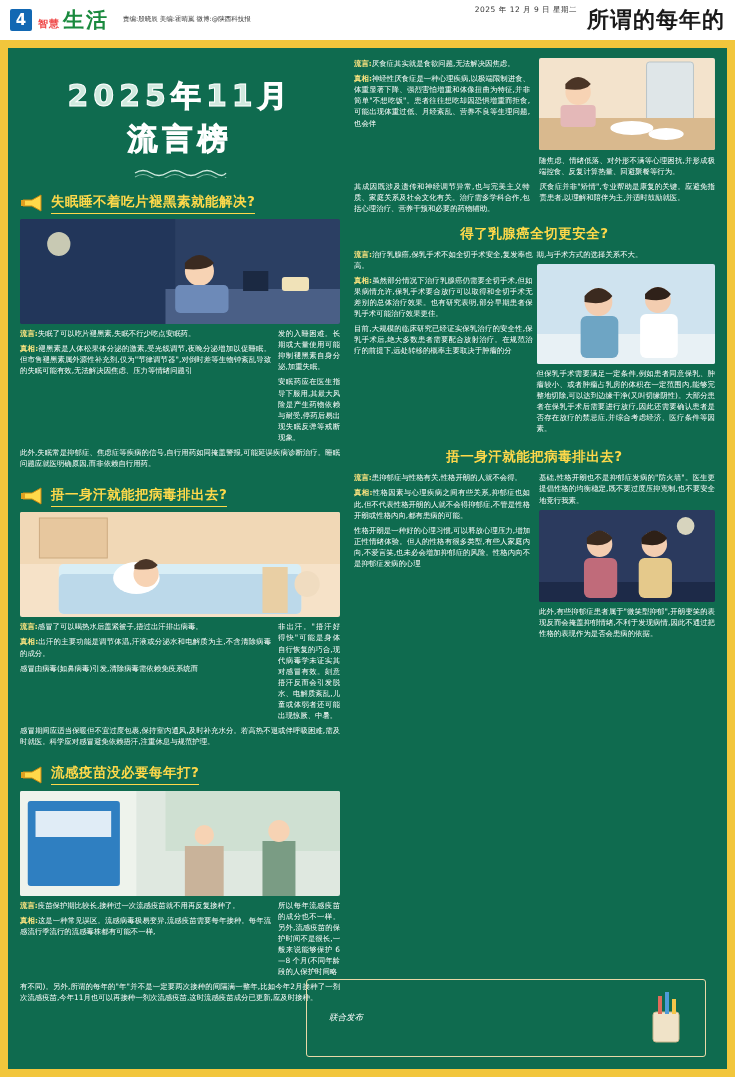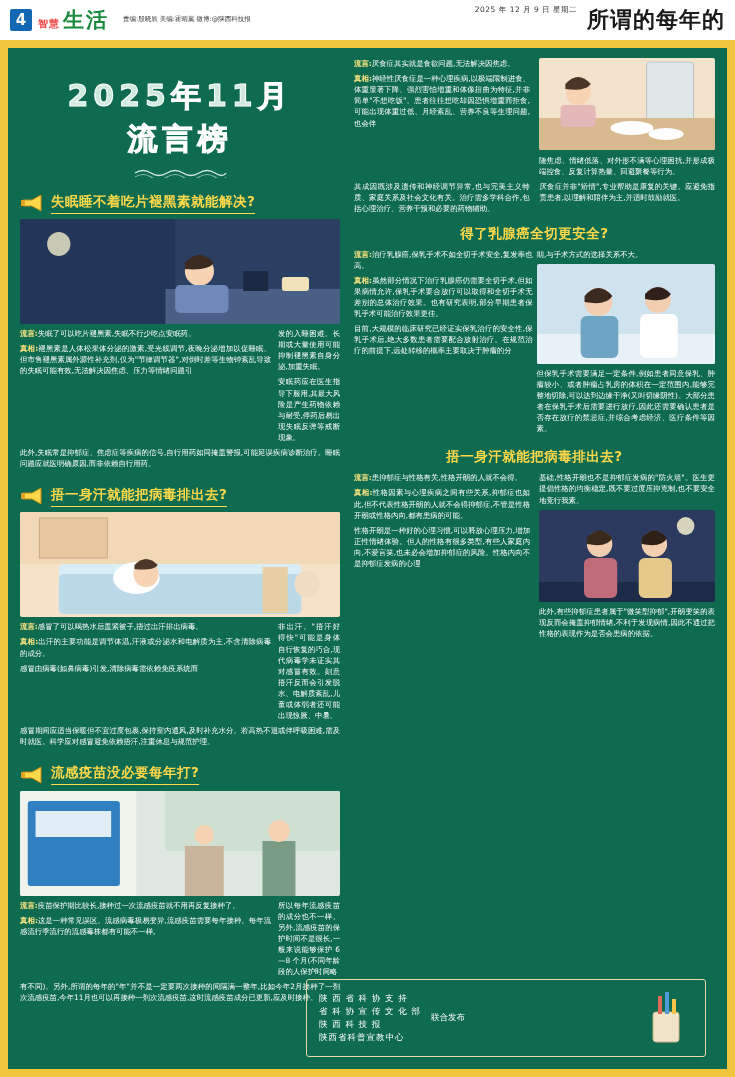--- a/index.html
+++ b/index.html
@@ -93,21 +93,21 @@
   .twocol { column-count:2; column-gap:10px; }
   .twocol p { font-size:7.4px; color:#fff; line-height:1.5; text-align:justify; margin:0 0 4px; }
 
   
   .footer {
     position:absolute; left:298px; bottom:12px; width:400px; height:78px;
     border:1px solid #e8d9a8; border-radius:3px;
     display:flex; align-items:center; padding:6px 12px;
   }
   .footer .lines { font-size:8.5px; color:#ffffff; line-height:1.55; letter-spacing:1px;}
-  .footer .joint { margin-left:10px; font-size:8.5px; color:#fff; }
+  .footer .joint { margin-left:10px; font-size:8.5px; color:#fff;font-style:italic; }
   .pen-holder { margin-left:auto; width:54px; height:56px; }
 </style>
 </head>
 <body>
 
 <div class="masthead">
   <div class="page-num">4</div>
   <div class="sec-name">
     <span class="a">智慧</span>
     <span class="b">生活</span>
@@ -318,26 +318,20 @@
             </svg>
           </div>
           <p class="txt">此外,有些抑郁症患者属于"微笑型抑郁",开朗变笑的表现反而会掩盖抑郁情绪,不利于发现病情,因此不通过把性格的表现作为是否会患病的依据。</p>
         </div>
       </div>
     </div>
 
   </div>
 
   <div class="footer">
-    <div class="lines">
-      <div>陕 西 省 科 协 支 持</div>
-      <div>省 科 协 宣 传 文 化 部</div>
-      <div>陕  西  科  技  报</div>
-      <div>陕西省科普宣教中心</div>
-    </div>
     <div class="joint">联合发布</div>
     <svg class="pen-holder" viewBox="0 0 54 56">
       <rect x="14" y="22" width="26" height="30" rx="3" fill="#f0e3c8" stroke="#c9b58b"></rect>
       <rect x="19" y="6" width="4" height="18" fill="#e06a5a"></rect>
       <rect x="26" y="2" width="4" height="22" fill="#4e9bd8"></rect>
       <rect x="33" y="9" width="4" height="15" fill="#f3c64a"></rect>
     </svg>
   </div>
 
  </div>

